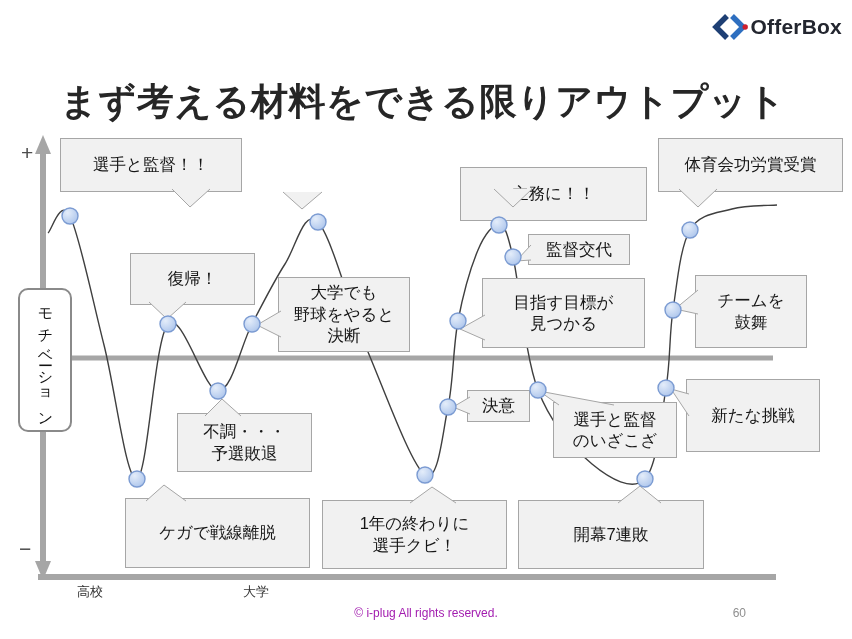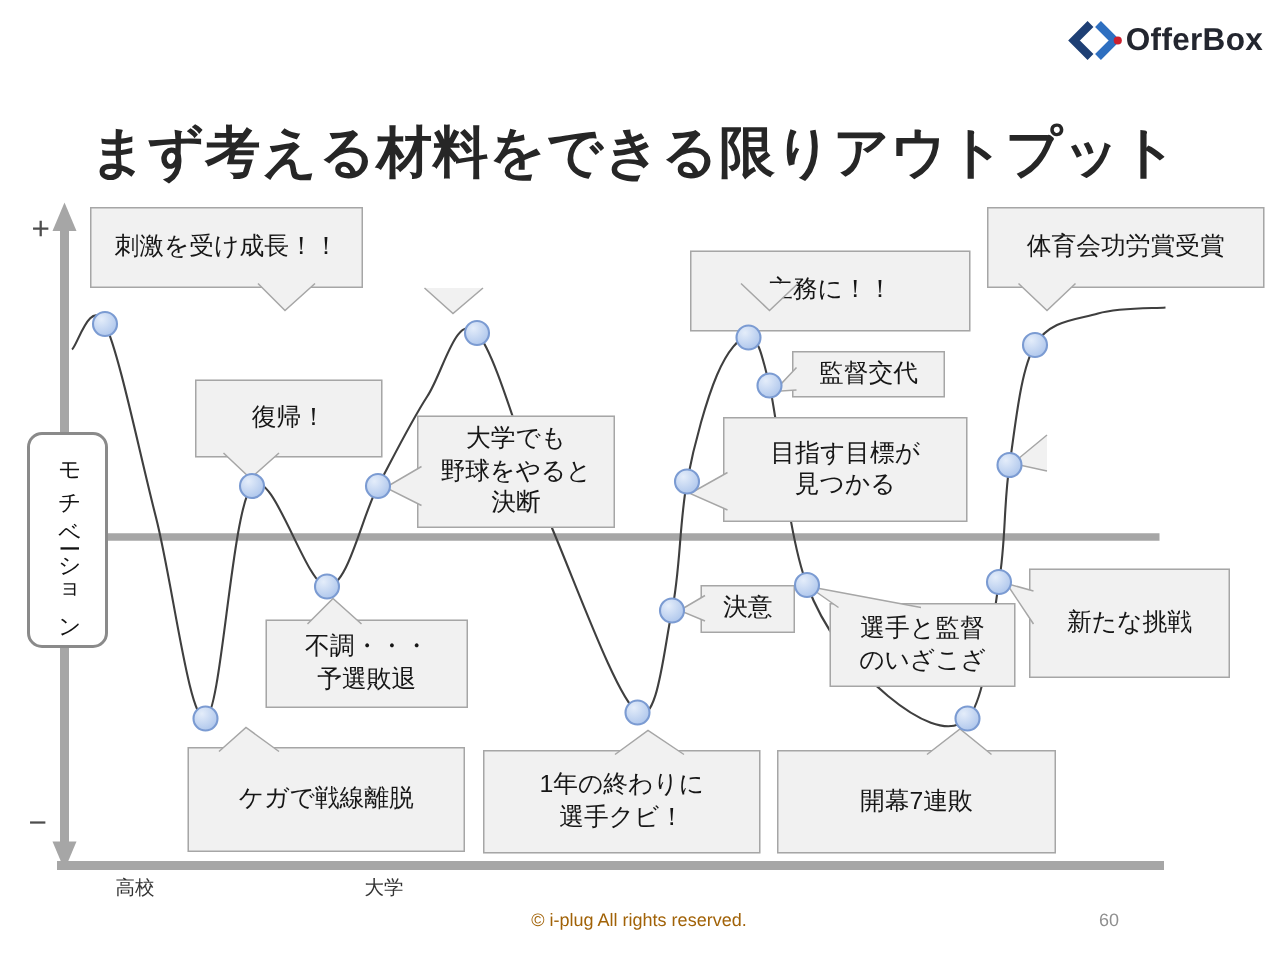--- a/index.html
+++ b/index.html
@@ -42,21 +42,21 @@
     writing-mode:vertical-rl;font-size:15px;color:#111;letter-spacing:3px;
   }
   .axis-sign{position:absolute;font-size:21px;color:#4d4d4d;z-index:3;}
   #plus-sign{left:21px;top:141px;}
   #minus-sign{left:19px;top:537px;}
   .x-tick{position:absolute;top:583px;font-size:13px;color:#333;transform:translateX(-50%);z-index:3;}
 
   
   .footer-copy{
     position:absolute;left:0;right:0;top:606px;text-align:center;
-    font-size:12px;color:#a16207;z-index:3;
+    font-size:12px;color:#a21caf;z-index:3;
   }
   .footer-page{position:absolute;top:606px;right:106px;font-size:12px;color:#8f8f8f;z-index:3;}
 </style>
 </head>
 <body>
 
 <div class="slide">
 
   <div class="logo">
     <svg width="36" height="30" viewBox="0 0 36 30">
@@ -76,30 +76,32 @@
     <polygon points="43,580 35,561 51,561" fill="#a6a6a6"></polygon>
 
     <line x1="46" y1="358" x2="773" y2="358" stroke="#a6a6a6" stroke-width="5"></line>
 
     <line x1="38" y1="577" x2="776" y2="577" stroke="#a6a6a6" stroke-width="6"></line>
 
     <path id="curve-path" fill="none" stroke="#3f3f3f" stroke-width="1.4" d="M 48 233 C 51.7 230.2, 60.7 197.3, 70 216 C 79.3 234.7, 92.8 301.2, 104 345 C 115.2 388.8, 126.3 482.5, 137 479 C 147.7 475.5, 154.5 338.7, 168 324 C 181.5 309.3, 204.0 391.0, 218 391 C 232.0 391.0, 240.8 345.2, 252 324 C 263.2 302.8, 274.0 281.0, 285 264 C 296.0 247.0, 304.2 207.3, 318 222 C 331.8 236.7, 350.2 309.8, 368 352 C 385.8 394.2, 411.7 465.8, 425 475 C 438.3 484.2, 442.5 432.7, 448 407 C 453.5 381.3, 453.0 347.2, 458 321 C 463.0 294.8, 471.2 266.0, 478 250 C 484.8 234.0, 493.2 223.8, 499 225 C 504.8 226.2, 506.5 229.5, 513 257 C 519.5 284.5, 524.8 355.5, 538 390 C 551.2 424.5, 574.2 449.2, 592 464 C 609.8 478.8, 632.7 491.7, 645 479 C 657.3 466.3, 661.3 416.2, 666 388 C 670.7 359.8, 669.0 336.3, 673 310 C 677.0 283.7, 680.2 246.8, 690 230 C 699.8 213.2, 717.5 213.2, 732 209 C 746.5 204.8, 769.5 205.7, 777 205"></path>
   </svg>
 
   <div id="callout-layer" class="layer">
-      <div class="callout" style="left: 60px; top: 138px; width: 182px; height: 54px;">刺激を受け成長！！</div>
+      <div class="callout" style="left: 60px; top: 138px; width: 182px; height: 54px;">選手と監督！！</div>
       <div class="callout" style="left: 460px; top: 138px; width: 187px; height: 54px; margin-top: 29px;">主務に！！</div>
       <div class="callout" style="left: 658px; top: 138px; width: 185px; height: 54px;">体育会功労賞受賞</div>
       <div class="callout" style="left: 130px; top: 253px; width: 125px; height: 52px;">復帰！</div>
       <div class="callout" style="left: 528px; top: 234px; width: 102px; height: 31px;">監督交代</div>
       <div class="callout" style="left: 278px; top: 277px; width: 132px; height: 75px;">大学でも
 野球をやると
 決断</div>
       <div class="callout" style="left: 482px; top: 278px; width: 163px; height: 70px;">目指す目標が
 見つかる</div>
+      <div class="callout" style="left: 695px; top: 275px; width: 112px; height: 73px;">チームを
+鼓舞</div>
       <div class="callout" style="left: 177px; top: 413px; width: 135px; height: 59px;">不調・・・
 予選敗退</div>
       <div class="callout" style="left: 467px; top: 390px; width: 63px; height: 32px;">決意</div>
       <div class="callout" style="left: 686px; top: 379px; width: 134px; height: 73px;">新たな挑戦</div>
       <div class="callout" style="left: 553px; top: 402px; width: 124px; height: 56px;">選手と監督
 のいざこざ</div>
       <div class="callout" style="left: 125px; top: 498px; width: 185px; height: 70px;">ケガで戦線離脱</div>
       <div class="callout" style="left: 322px; top: 500px; width: 185px; height: 69px;">1年の終わりに
 選手クビ！</div>
       <div class="callout" style="left: 518px; top: 500px; width: 186px; height: 69px;">開幕7連敗</div>

